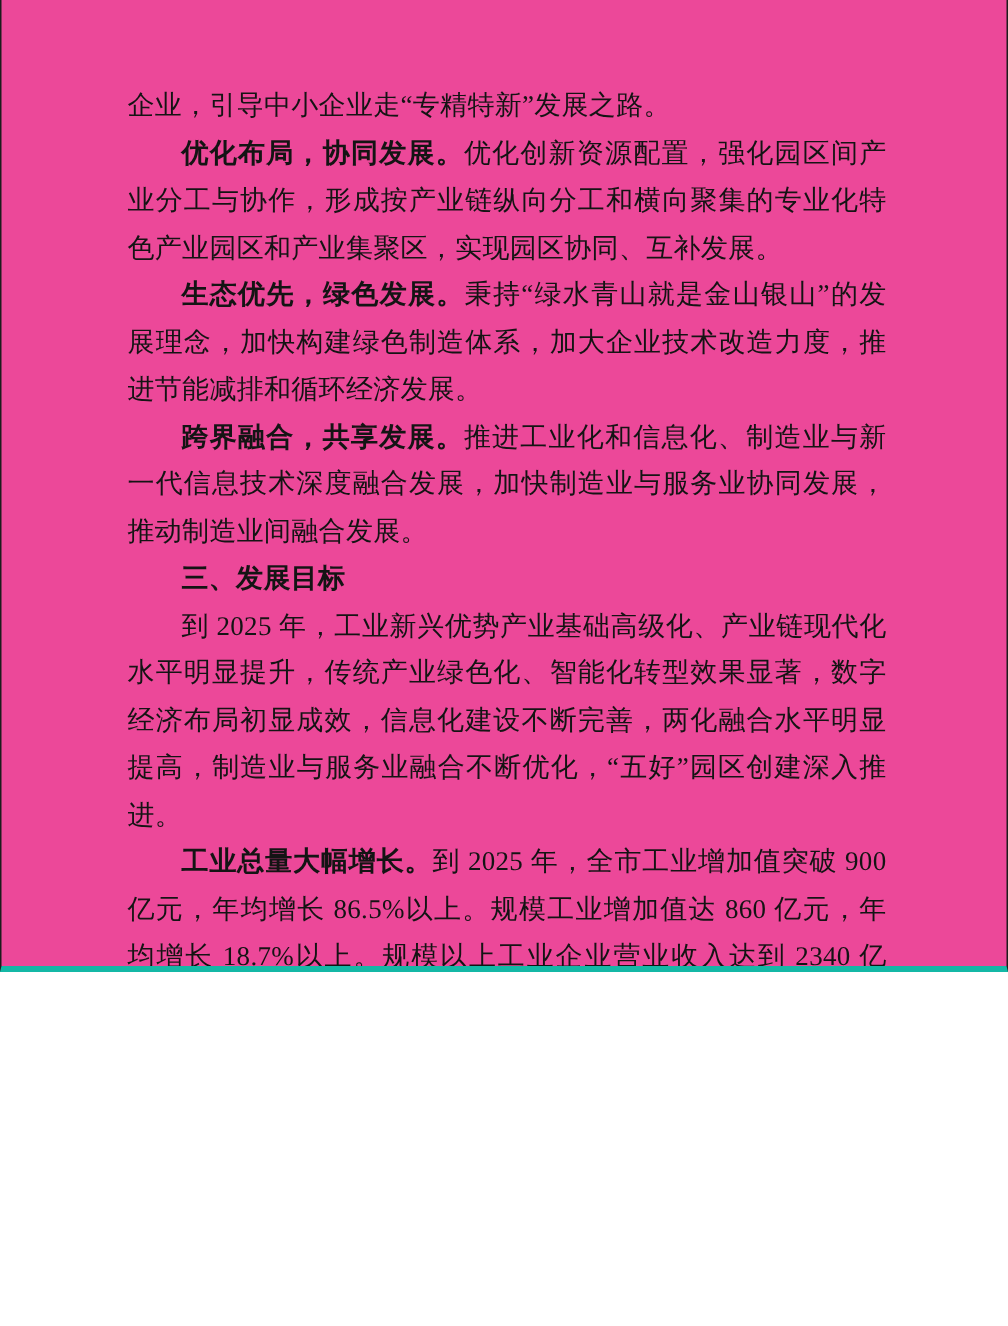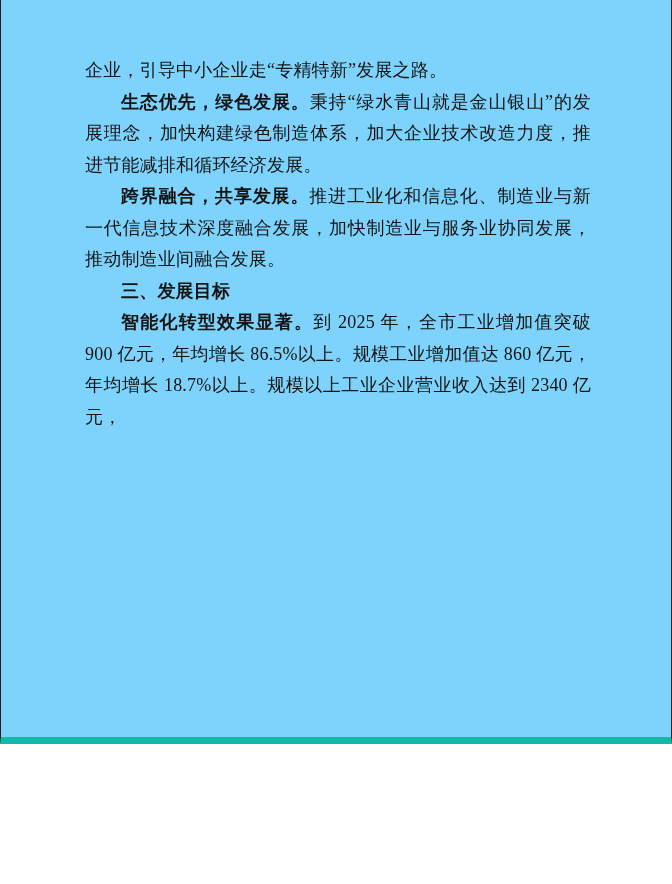--- a/index.html
+++ b/index.html
@@ -3,25 +3,25 @@
 <meta charset="utf-8">
 <style>
   * { margin: 0; padding: 0; box-sizing: border-box; }
   html, body {
     background: #ffffff;
     font-family: "Liberation Serif", "DejaVu Serif", serif;
   }
   .page {
     position: relative;
     width: 672px;
-    height: 744px;
-    background: #7dd3fc;
+    height: 648px;
+    background: #ec4899;
     border-left: 1px solid #1c1c1c;
     border-right: 1px solid #1c1c1c;
-    border-bottom: 7px solid #14b8a6;
+    border-bottom: 4px solid #14b8a6;
     overflow: hidden;
   }
   .content {
     position: absolute;
     left: 84px;
     top: 55px;
     width: 506px;
     font-size: 18px;
     line-height: 31.5px;
     color: #141414;
@@ -43,27 +43,29 @@
   }
 </style>
 </head>
 <body>
 
 <div class="page">
   <div class="content">
 
     <p class="para"><span>企业，引导中小企业走“专精特新”发展之路。</span></p>
 
+    <p class="para indent"><b class="lead">优化布局，协同发展。</b><span>优化创新资源配置，强化园区间产业分工与协作，形成按产业链纵向分工和横向聚集的专业化特色产业园区和产业集聚区，实现园区协同、互补发展。</span></p>
 
 
     <p class="para indent"><b class="lead">生态优先，绿色发展。</b><span>秉持“绿水青山就是金山银山”的发展理念，加快构建绿色制造体系，加大企业技术改造力度，推进节能减排和循环经济发展。</span></p>
 
     <p class="para indent"><b class="lead">跨界融合，共享发展。</b><span>推进工业化和信息化、制造业与新一代信息技术深度融合发展，加快制造业与服务业协同发展，推动制造业间融合发展。</span></p>
 
     <p class="para indent heading"><b>三、发展目标</b></p>
 
+    <p class="para indent"><span>到 2025 年，工业新兴优势产业基础高级化、产业链现代化水平明显提升，传统产业绿色化、智能化转型效果显著，数字经济布局初显成效，信息化建设不断完善，两化融合水平明显提高，制造业与服务业融合不断优化，“五好”园区创建深入推进。</span></p>
 
-    <p class="para indent"><b class="lead">智能化转型效果显著。</b><span>到 2025 年，全市工业增加值突破 900 亿元，年均增长 86.5%以上。规模工业增加值达 860 亿元，年均增长 18.7%以上。规模以上工业企业营业收入达到 2340 亿元，</span></p>
+    <p class="para indent"><b class="lead">工业总量大幅增长。</b><span>到 2025 年，全市工业增加值突破 900 亿元，年均增长 86.5%以上。规模工业增加值达 860 亿元，年均增长 18.7%以上。规模以上工业企业营业收入达到 2340 亿元，</span></p>
 
   </div>
 
   <div class="page-number">13</div>
 </div>
 
 </body></html>

